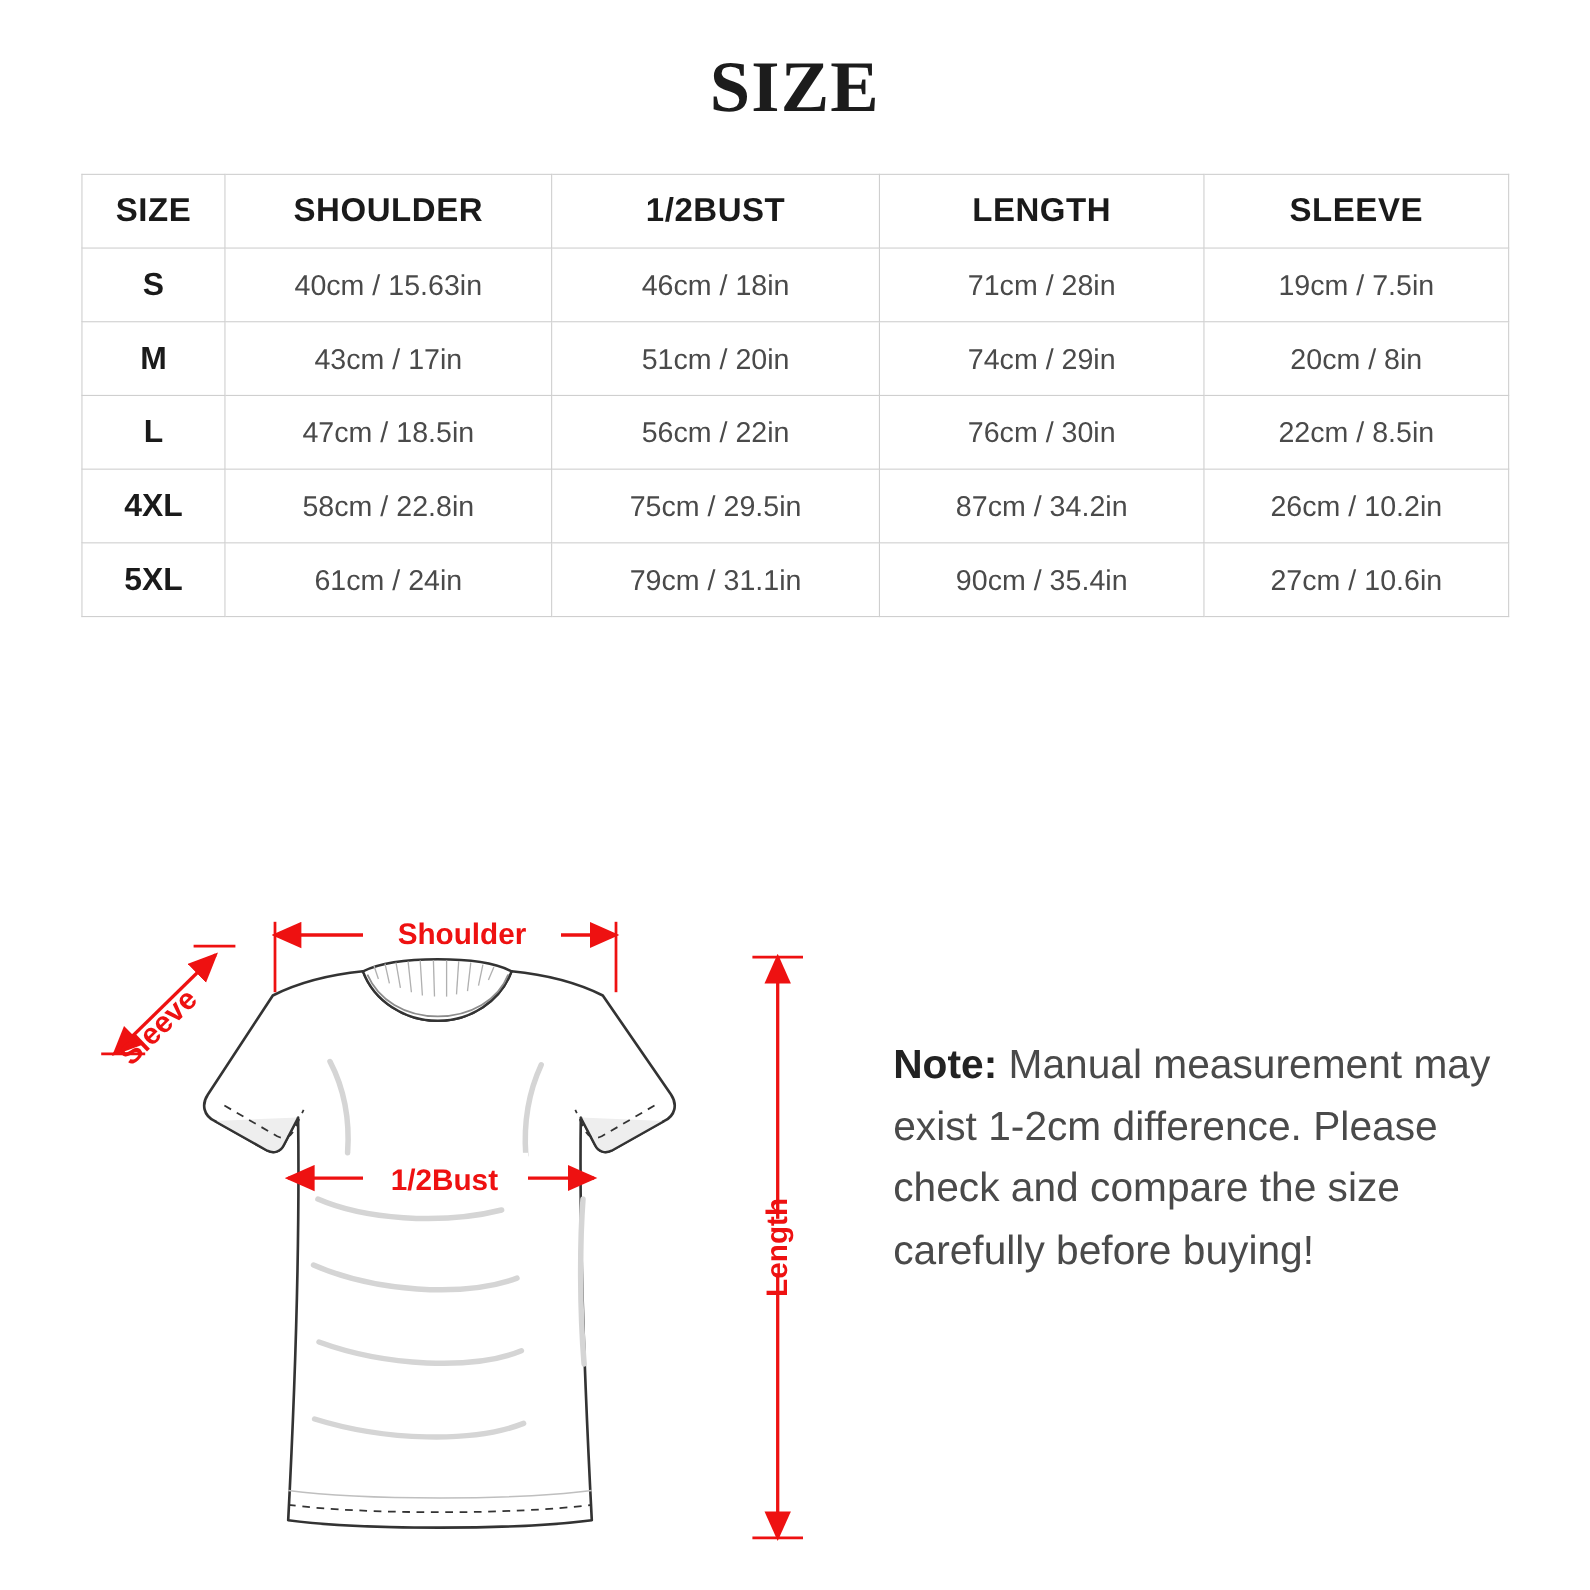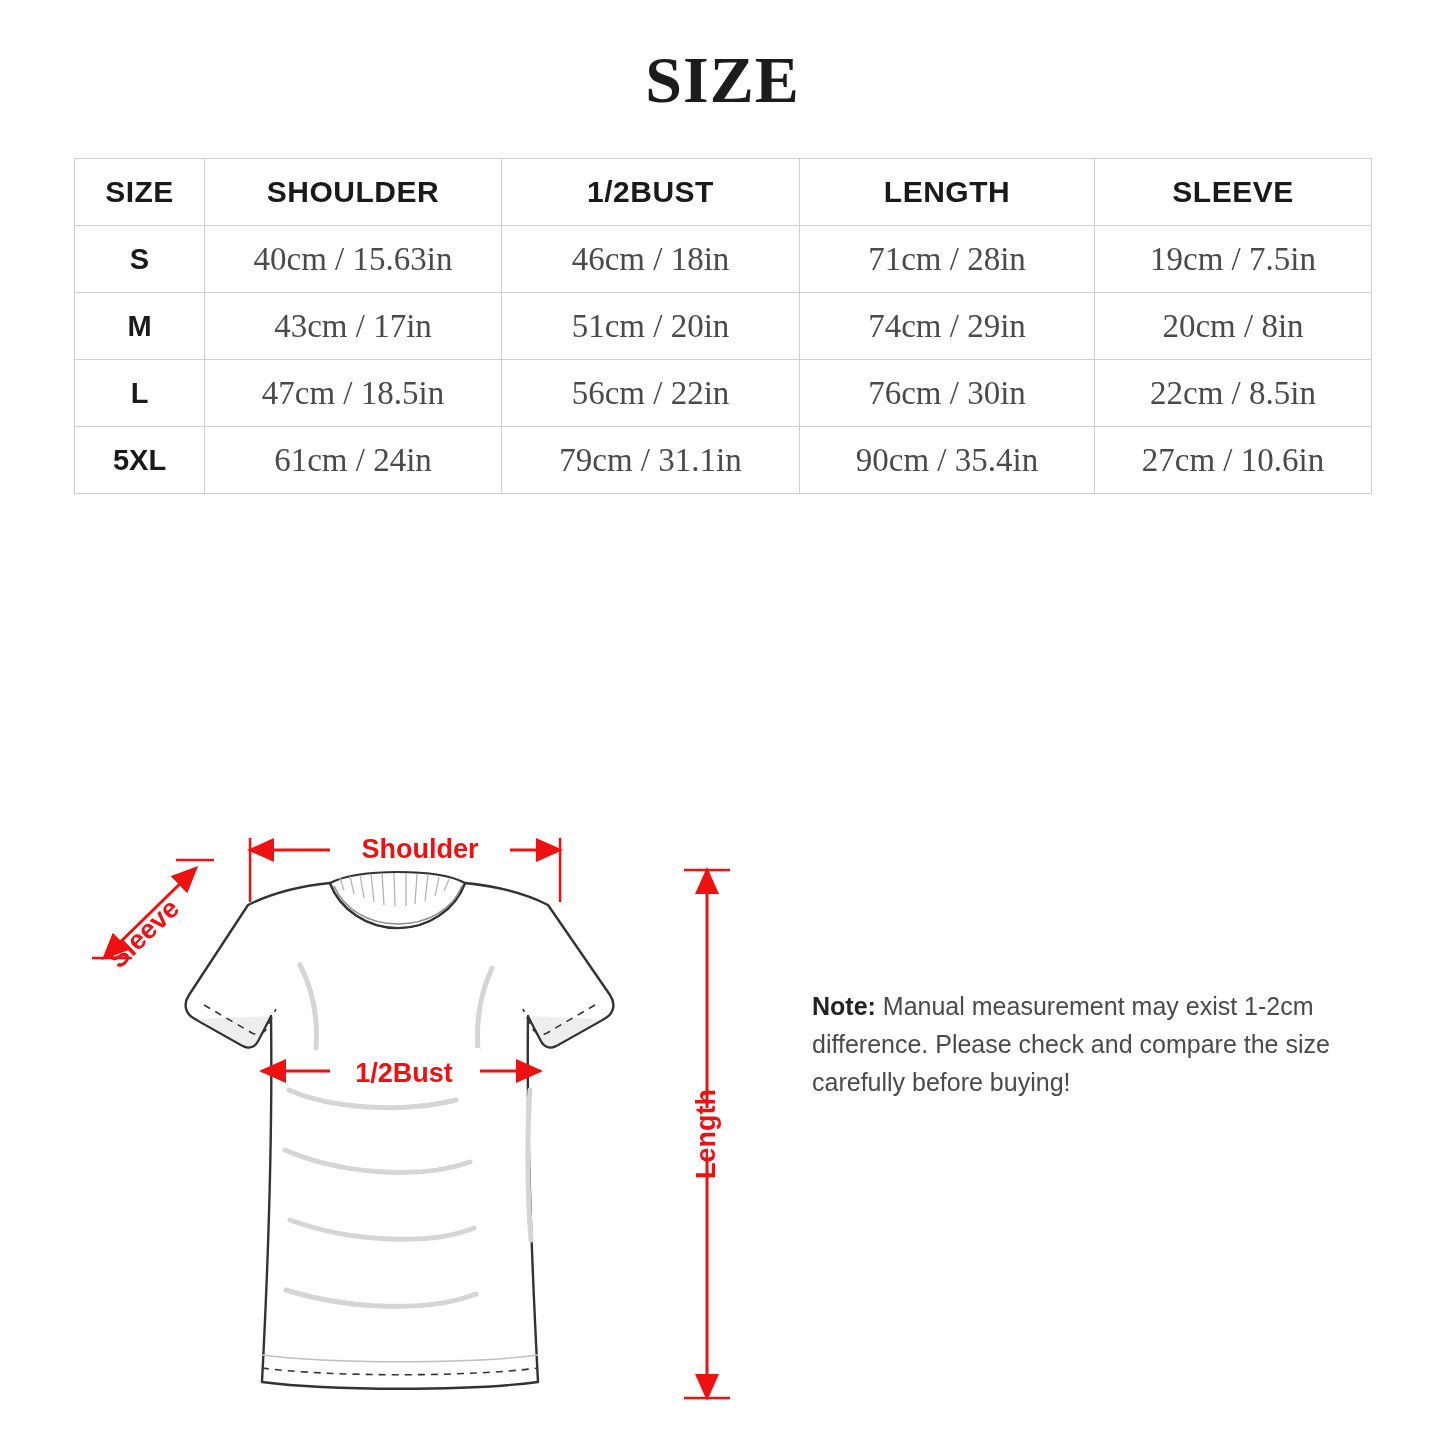--- a/index.html
+++ b/index.html
@@ -52,45 +52,44 @@
     font-weight: 700;
     color: #1a1a1a;
     letter-spacing: 0.5px;
   }
   .size-table td.size-col {
     font-size: 29px;
     font-weight: 700;
     color: #1a1a1a;
   }
   .size-table td.val {
-    font-size: 33px;
+    font-size: 26px;
     font-weight: 400;
     color: #4a4a4a;
-    font-family: Liberation Serif, serif;
   }
   .col-size    { width: 130px; }
   .col-shoulder{ width: 297px; }
   .col-bust    { width: 298px; }
   .col-length  { width: 295px; }
   .col-sleeve  { width: 277px; }
 
   
   .diagram {
     position: absolute;
     left: 0;
     top: 790px;
     width: 800px;
     height: 640px;
   }
   .note {
     position: absolute;
     left: 812px;
-    top: 987px;
+    top: 940px;
     width: 580px;
-    font-size: 25px;
+    font-size: 37px;
     line-height: 1.52;
     color: #4a4a4a;
   }
   .note b {
     color: #222222;
     font-weight: 700;
   }
   .red-label {
     fill: #ee1111;
     font-family: "Liberation Sans", sans-serif;
@@ -136,20 +135,27 @@
         <td class="val">51cm / 20in</td>
         <td class="val">74cm / 29in</td>
         <td class="val">20cm / 8in</td>
       </tr>
       <tr>
         <td class="size-col">L</td>
         <td class="val">47cm / 18.5in</td>
         <td class="val">56cm / 22in</td>
         <td class="val">76cm / 30in</td>
         <td class="val">22cm / 8.5in</td>
+      </tr>
+      <tr>
+        <td class="size-col">4XL</td>
+        <td class="val">58cm / 22.8in</td>
+        <td class="val">75cm / 29.5in</td>
+        <td class="val">87cm / 34.2in</td>
+        <td class="val">26cm / 10.2in</td>
       </tr>
       <tr>
         <td class="size-col">5XL</td>
         <td class="val">61cm / 24in</td>
         <td class="val">79cm / 31.1in</td>
         <td class="val">90cm / 35.4in</td>
         <td class="val">27cm / 10.6in</td>
       </tr>
     </tbody>
   </table>

